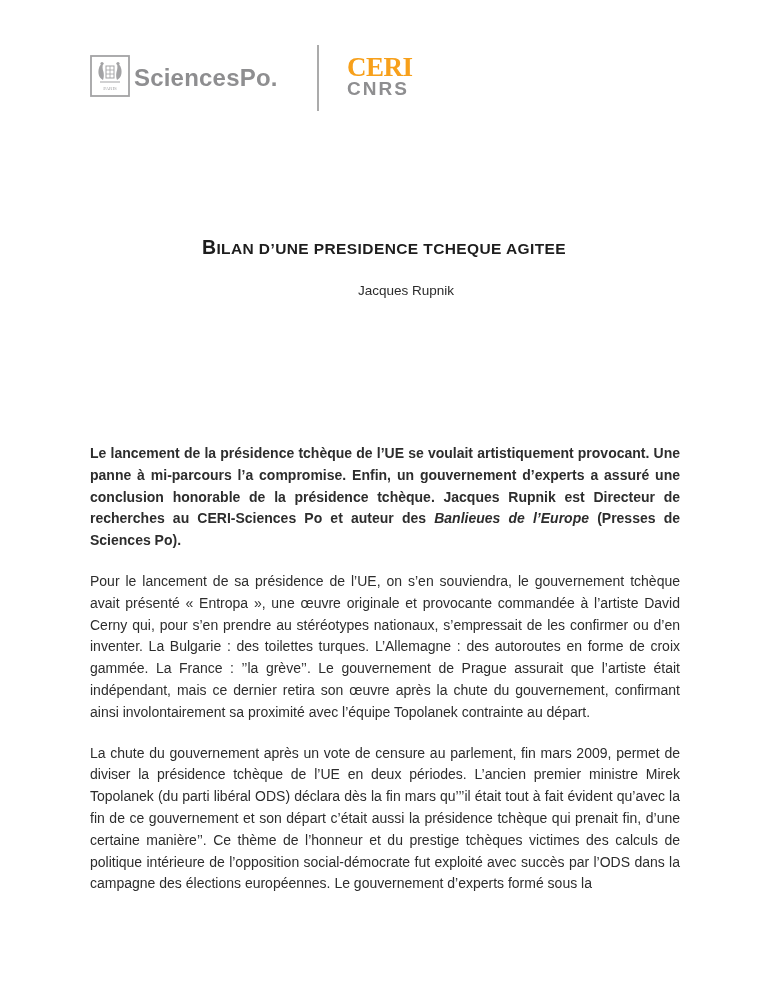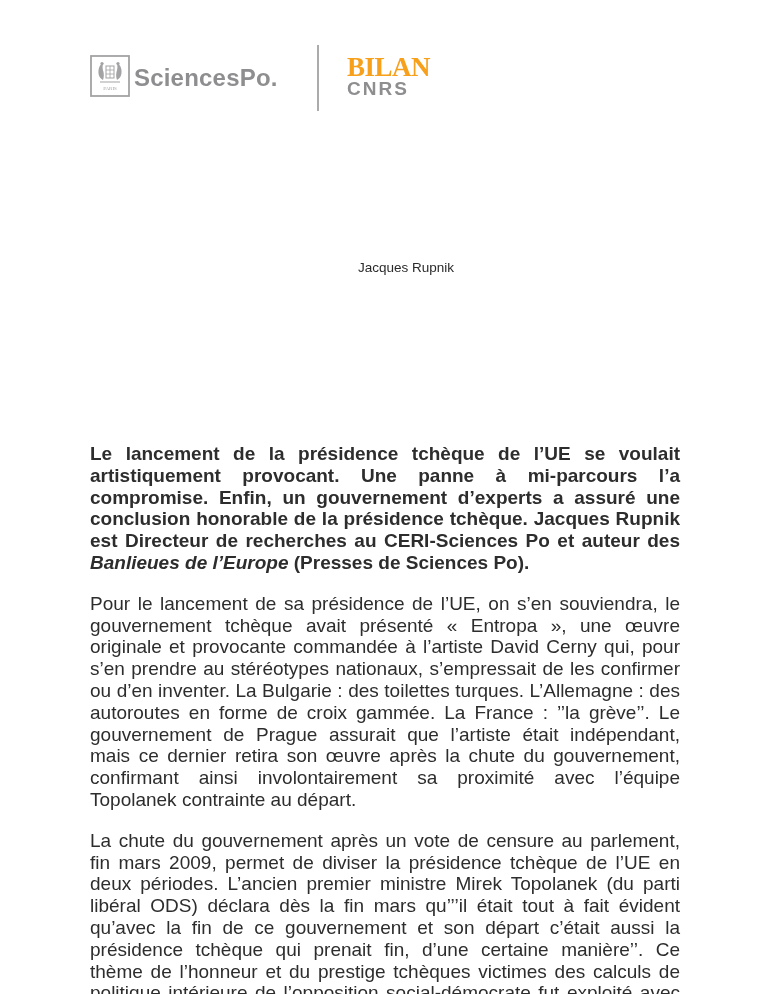--- a/index.html
+++ b/index.html
@@ -58,21 +58,21 @@
     font-size: 13.5px; font-weight: 400; color: #2b2b2b; padding-left: 44px;
   }
 
   
   .content {
     position: absolute; left: 90px; top: 443px; width: 590px;
     color: #2d2d2d;
   }
   .para {
     margin: 0 0 19px 0;
-    font-size: 19px;
+    font-size: 14px;
     line-height: 21.8px;
     text-align: justify;
   }
   .para.bold-para { font-weight: 700; }
   .para .italic { font-style: italic; }
 </style>
 </head>
 <body>
 
 <div class="page">
@@ -91,26 +91,27 @@
       <circle cx="28" cy="8.5" r="1.6" fill="#a3a3a5"></circle>
       <line x1="10" y1="27" x2="30" y2="27" stroke="#a3a3a5" stroke-width="1"></line>
       <text x="20" y="35" font-size="5" text-anchor="middle" fill="#a3a3a5" font-family="Liberation Serif, serif">PARIS</text>
     </svg>
 
     <div class="sp-wordmark">SciencesPo.</div>
 
     <div class="logo-divider"></div>
 
     <div class="ceri-block">
-      <div class="ceri-label">BILAN</div>
+      <div class="ceri-label">CERI</div>
       <div class="cnrs-label">CNRS</div>
     </div>
   </div>
 
   <div class="title-block">
+    <h1 class="doc-title">BILAN D’UNE PRESIDENCE TCHEQUE AGITEE</h1>
     <p class="doc-author">Jacques Rupnik</p>
   </div>
 
   <div class="content">
 
     <p class="para bold-para"><span>Le lancement de la présidence tchèque de l’UE se voulait artistiquement provocant. Une panne à mi-parcours l’a compromise. Enfin, un gouvernement d’experts a assuré une conclusion honorable de la présidence tchèque. Jacques Rupnik est Directeur de recherches au CERI-Sciences Po et auteur des </span><span class="italic">Banlieues de l’Europe</span><span>&nbsp;(Presses de Sciences Po).</span></p>
 
     <p class="para">Pour le lancement de sa présidence de l’UE, on s’en souviendra, le gouvernement tchèque avait présenté «&nbsp;Entropa&nbsp;», une œuvre originale et provocante commandée à l’artiste David Cerny qui, pour s’en prendre au stéréotypes nationaux, s’empressait de les confirmer ou d’en inventer. La Bulgarie&nbsp;: des toilettes turques. L’Allemagne&nbsp;: des autoroutes en forme de croix gammée. La France&nbsp;: ’’la grève’’. Le gouvernement de Prague assurait que l’artiste était indépendant, mais ce dernier retira son œuvre après la chute du gouvernement, confirmant ainsi involontairement sa proximité avec l’équipe Topolanek contrainte au départ.</p>
 
     <p class="para">La chute du gouvernement après un vote de censure au parlement, fin mars 2009, permet de diviser la présidence tchèque de l’UE en deux périodes. L’ancien premier ministre Mirek Topolanek (du parti libéral ODS) déclara dès la fin mars qu’’’il était tout à fait évident qu’avec la fin de ce gouvernement et son départ c’était aussi la présidence tchèque qui prenait fin, d’une certaine manière’’. Ce thème de l’honneur et du prestige tchèques victimes des calculs de politique intérieure de l’opposition social-démocrate fut exploité avec succès par l’ODS dans la campagne des élections européennes. Le gouvernement d’experts formé sous la</p>

